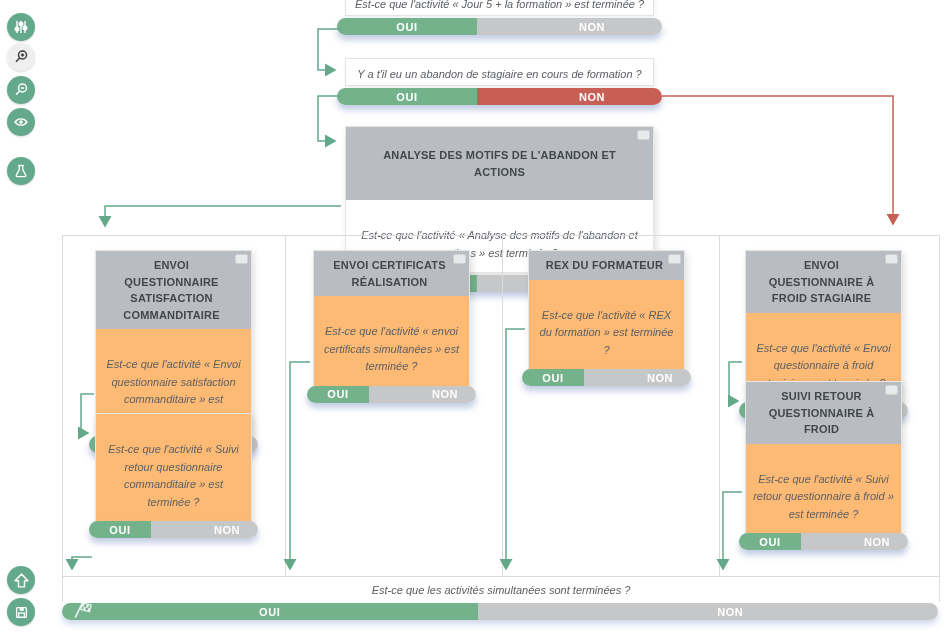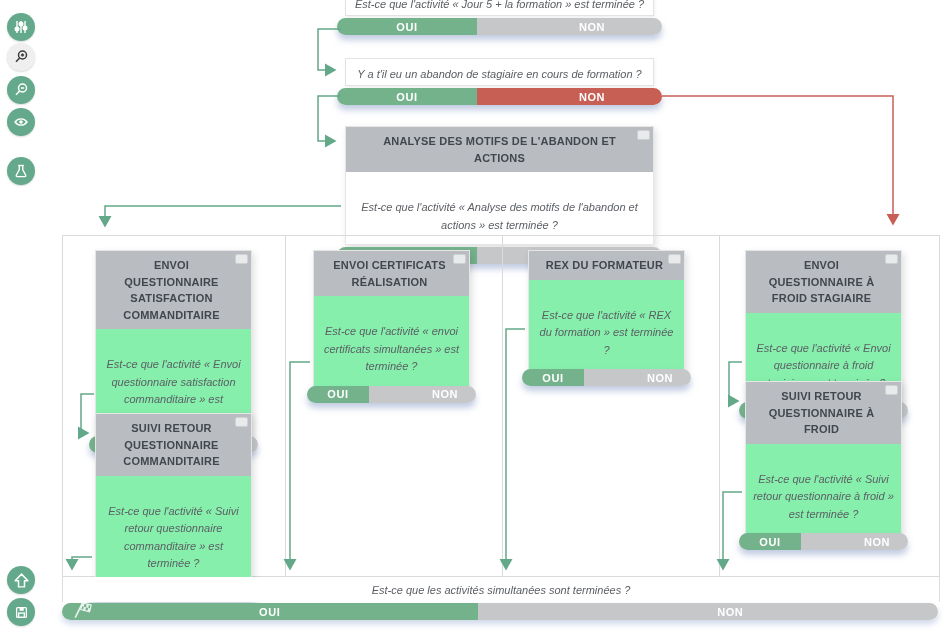--- a/index.html
+++ b/index.html
@@ -32,29 +32,29 @@
     flex: 1; display: flex; align-items: center; justify-content: center;
     color: #fff; font-weight: bold; font-size: 11px; letter-spacing: .6px; cursor: pointer;
   }
   .seg.yes { background: #74b28c; border-radius: 9px 0 0 9px; }
   .seg.no  { background: #c6c7c9; border-radius: 0 9px 9px 0; padding-left: 45px; }
   .seg.no.red { background: #c75f55; }
 
   
   .task { position: absolute; }
   .task .inner {
-    margin: 0 6px; background: #86efac; border: 1px solid #e6e6e6;
+    margin: 0 6px; background: #fdba74; border: 1px solid #e6e6e6;
     box-shadow: 2px 3px 7px rgba(0,0,0,.13);
   }
   .task-head {
     position: relative; background: #b9bdc1; color: #42474d;
     font-weight: bold; font-size: 11px; line-height: 1.5; letter-spacing: .2px;
     text-align: center; padding: 6px 16px 6px 12px;
   }
-  .qwrap .task-head { padding: 6px 20px; }
+  .qwrap .task-head { padding: 20px 20px; }
   .note-icon {
     position: absolute; top: 3px; right: 3px; width: 13px; height: 10px;
     background: #e9eaeb; border: 1px solid #ced0d2; border-radius: 2px; cursor: pointer;
   }
   .task-body {
     font-style: italic; color: #5c6065; font-size: 11px; line-height: 1.6;
     text-align: center; padding: 8px 7px 10px; margin-top: 19px;
   }
   .task .bar { margin-top: -1px; }
 
@@ -194,24 +194,20 @@
       <div class="task-body">Est-ce que l'activité « Envoi questionnaire satisfaction commanditaire » est terminée ?</div>
     </div>
     <div class="bar">
       <div class="seg yes">OUI</div>
       <div class="seg no">NON</div>
     </div>
   </div>
 
   <div class="task" style="left:89px; top:413px; width:169px">
     <div class="inner">
-      <div class="task-head">
-        <span>SUIVI RETOUR QUESTIONNAIRE COMMANDITAIRE</span>
-        <span class="note-icon"></span>
-      </div>
       <div class="task-body">Est-ce que l'activité « Suivi retour questionnaire commanditaire » est terminée ?</div>
     </div>
     <div class="bar">
       <div class="seg yes">OUI</div>
       <div class="seg no">NON</div>
     </div>
   </div>
 
   <div class="task" style="left:307px; top:250px; width:169px">
     <div class="inner">

